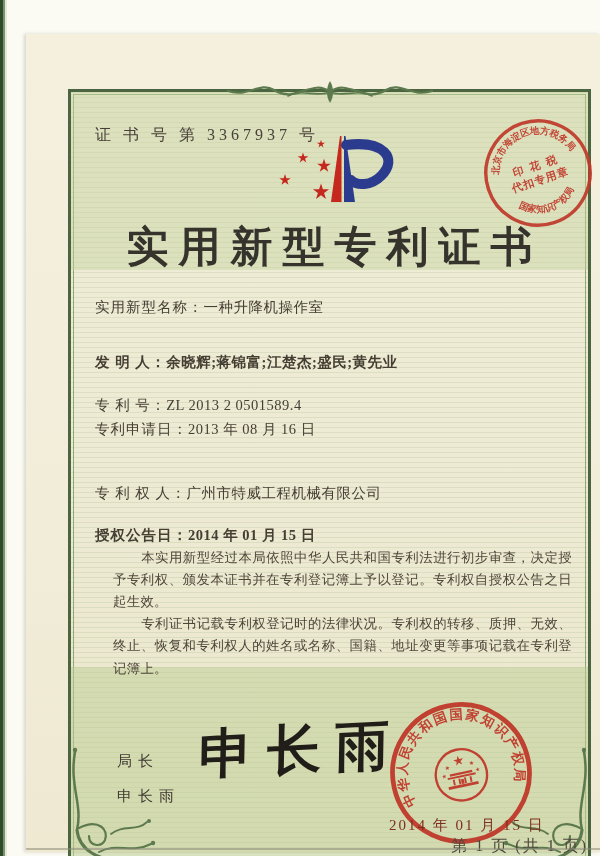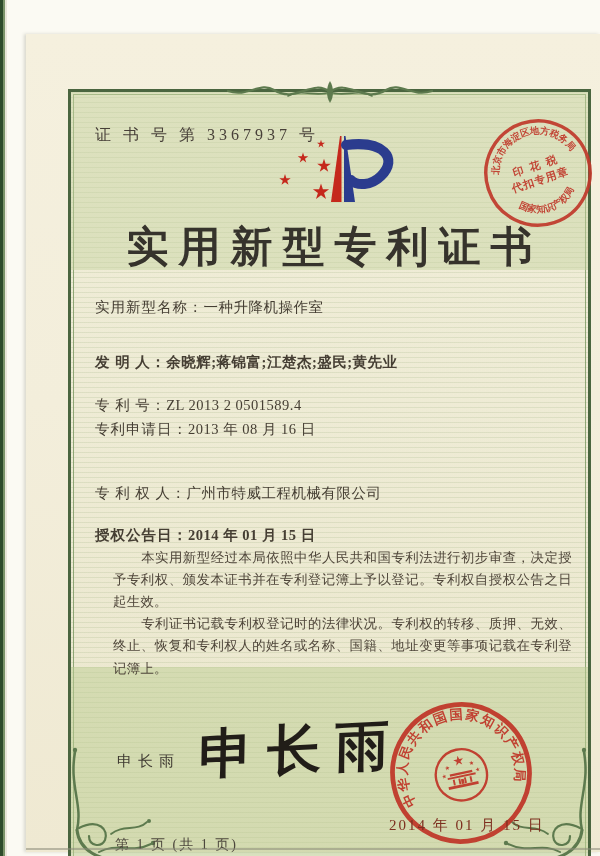--- a/index.html
+++ b/index.html
@@ -38,21 +38,21 @@
   .field-row{position:absolute;left:24px;white-space:nowrap;font-size:14.5px;color:#453e33;letter-spacing:.5px;}
   .f0{top:206px;} .f1{top:261px;font-weight:bold;} .f2{top:304px;text-align:center;} .f3{top:328px;} .f4{top:392px;} .f5{top:434px;font-weight:bold;}
   .field-label{letter-spacing:1px;}
   .paras{position:absolute;left:22px;right:16px;top:455px;color:#4f463a;margin-left:20px;}
   .paras p{margin:0;font-size:13.4px;line-height:1.65;text-indent:2.1em;text-align:justify;letter-spacing:.3px;}
   .director{position:absolute;left:46px;top:652px;font-size:15px;color:#3f3a32;letter-spacing:6px;line-height:2.3;}
   .signature{position:absolute;left:128px;top:622px;font-size:54px;color:#211d18;
     transform:rotate(-3deg) skewX(-4deg);letter-spacing:14px;font-weight:600;}
   .main-seal{position:absolute;left:314px;top:605px;width:152px;height:152px;transform:rotate(-12deg);opacity:.95;}
   .issue-date{position:absolute;left:318px;top:724px;font-size:15px;color:#7d2f1f;letter-spacing:2px;z-index:3;}
-  .page-footer{position:absolute;left:0;right:0;top:744px;text-align:left;font-size:14px;color:#4c463c;letter-spacing:2px;margin-left:44px;}
+  .page-footer{position:absolute;left:0;right:0;top:744px;text-align:right;font-size:16px;color:#4c463c;letter-spacing:2px;}
   svg text{font-family:"Liberation Serif","DejaVu Serif",serif;}
 </style>
 </head>
 <body>
 
 <svg width="0" height="0" style="position:absolute" aria-hidden="true">
   <defs>
     <path id="star" d="M0,-10 L2.25,-3.09 L9.51,-3.09 L3.63,1.18 L5.88,8.09 L0,3.82 L-5.88,8.09 L-3.63,1.18 L-9.51,-3.09 L-2.25,-3.09 Z"></path>
     <g id="cornerFlourish" fill="none" stroke="#5d7a4e" stroke-linecap="round">
       <path d="M10,18 C4,52 18,70 12,96" stroke-width="2.5"></path>
@@ -128,20 +128,21 @@
       <div class="field-row f3"><span class="field-label">专利申请日：</span><span class="field-value">2013 年 08 月 16 日</span></div>
       <div class="field-row f4"><span class="field-label">专 利 权 人：</span><span class="field-value">广州市特威工程机械有限公司</span></div>
       <div class="field-row f5"><span class="field-label">授权公告日：</span><span class="field-value">2014 年 01 月 15 日</span></div>
 
       <div class="paras">
         <p>本实用新型经过本局依照中华人民共和国专利法进行初步审查，决定授予专利权、颁发本证书并在专利登记簿上予以登记。专利权自授权公告之日起生效。</p>
         <p>专利证书记载专利权登记时的法律状况。专利权的转移、质押、无效、终止、恢复和专利权人的姓名或名称、国籍、地址变更等事项记载在专利登记簿上。</p>
       </div>
 
       <div class="director">
+        <div>局长</div>
         <div>申长雨</div>
       </div>
 
       <div class="signature">申长雨</div>
 
       <svg class="main-seal" viewBox="-80 -80 160 160">
         <circle cx="0" cy="0" r="72" fill="none" stroke="#c0392b" stroke-width="5"></circle>
         <path id="mainArc" d="M -35.1 44.9 A 57 57 0 1 1 35.1 44.9" fill="none"></path>
         <text font-size="14" fill="#c0392b" font-weight="bold" text-anchor="middle" letter-spacing="2">
           <textPath href="#mainArc" startOffset="50%">中华人民共和国国家知识产权局</textPath>

